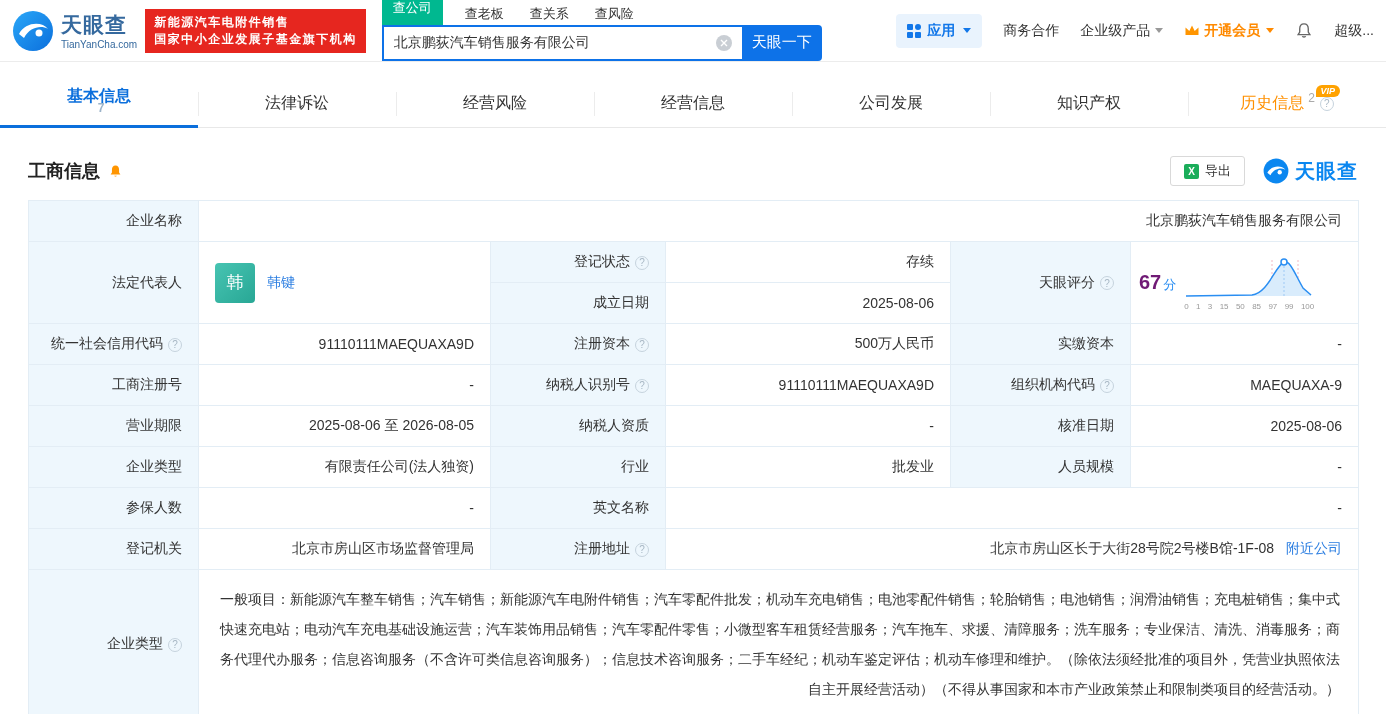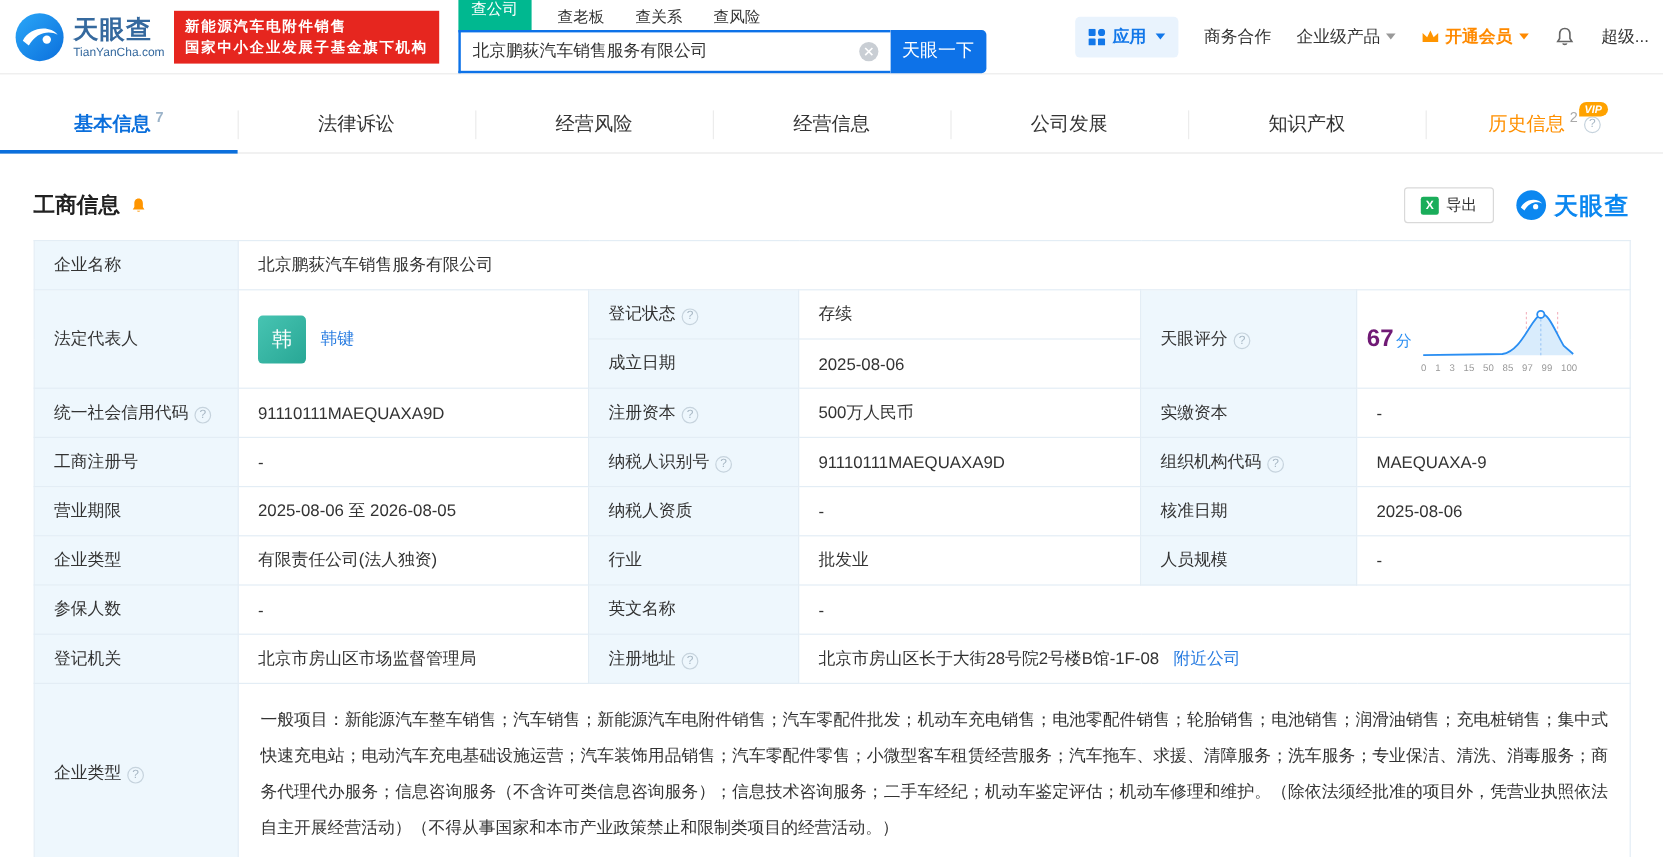--- a/index.html
+++ b/index.html
@@ -32,21 +32,21 @@
   .caret { display: inline-block; width: 0; height: 0; border-left: 4px solid transparent;
     border-right: 4px solid transparent; border-top: 5px solid currentColor; margin-left: 2px; }
   .nav-plain { color: #333; cursor: pointer; display: flex; align-items: center; gap: 3px; }
   .member { color: #ff8a00; cursor: pointer; display: flex; align-items: center; gap: 4px; font-weight: bold; }
   .bell-wrap { cursor: pointer; display: flex; align-items: center; }
   
   .main-tabs { display: flex; height: 48px; margin-top: 18px; border-bottom: 1px solid #e8e8e8; }
   .main-tab { flex: 1; display: flex; align-items: center; justify-content: center; font-size: 16px;
     position: relative; cursor: pointer; color: #333; }
   .main-tab + .main-tab::before { content: ""; position: absolute; left: 0; top: 12px; width: 1px; height: 24px; background: #ececec; }
-  .main-tab.active { color: #0b6fdc; font-weight: bold; }
+  .main-tab.active { color: #0b6fdc; font-weight: bold; flex-direction: column; }
   .main-tab.active::after { content: ""; position: absolute; left: 0; right: 0; bottom: -1px; height: 3px; background: #0b6fdc; }
   .tab-count { font-size: 12px; margin-left: 4px; position: relative; top: -6px; color: #9bb3c9; }
   .main-tab.history { color: #ff9000; }
   .main-tab.history .tab-count { color: #aaa; }
   .vip-tag { position: absolute; top: 5px; right: 46px; background: #ffa200; color: #fff; font-size: 9px;
     font-style: italic; font-weight: bold; padding: 1px 5px 1px 4px; border-radius: 7px 7px 7px 0; }
   .help { display: inline-flex; width: 14px; height: 14px; border: 1px solid #c6d3dd; border-radius: 50%;
     color: #a7b7c4; font-size: 10px; align-items: center; justify-content: center; margin-left: 5px;
     flex: none; cursor: pointer; }
   
@@ -55,21 +55,21 @@
   .section-bell { margin-left: 8px; cursor: pointer; display: flex; }
   .section-right { margin-left: auto; display: flex; align-items: center; gap: 18px; }
   .export-btn { display: flex; align-items: center; gap: 6px; border: 1px solid #d9d9d9; border-radius: 3px;
     height: 30px; padding: 0 13px; background: #fff; font-size: 13px; color: #333; cursor: pointer; font-family: inherit; }
   .excel-icon { width: 15px; height: 15px; background: #1aad5a; color: #fff; border-radius: 2px;
     font-size: 10px; font-weight: bold; display: flex; align-items: center; justify-content: center; }
   .brand { display: flex; align-items: center; gap: 6px; }
   .brand-text { color: #0b87f0; font-size: 20px; font-weight: bold; letter-spacing: 1px; }
   
   .info-table { width: 1330px; margin: 14px 28px 14px; border-collapse: collapse; table-layout: fixed; font-size: 14px; }
-  .info-table td { border: 1px solid #e3edf5; padding: 11px 16px; vertical-align: middle; color: #333; word-break: break-all; }
+  .info-table td { border: 1px solid #e3edf5; padding: 11px 16px; vertical-align: middle; color: #333; word-break: break-all; text-align: right; }
   td.lbl { background: #eef7fd; }
   .status { color: #00b276; }
   .legal-cell { display: flex; align-items: center; gap: 12px; }
   .avatar { width: 40px; height: 40px; border-radius: 4px; background: linear-gradient(135deg, #47c4b2, #28a795);
     color: #fff; font-size: 17px; display: flex; align-items: center; justify-content: center; cursor: pointer; flex: none; }
   .link { color: #2a7de1; text-decoration: none; cursor: pointer; }
   .score-td { padding: 4px 8px !important; }
   .score-cell { display: flex; align-items: center; gap: 8px; }
   .score-num { white-space: nowrap; }
   .score-val { color: #701a75; font-size: 20px; font-weight: bold; }

